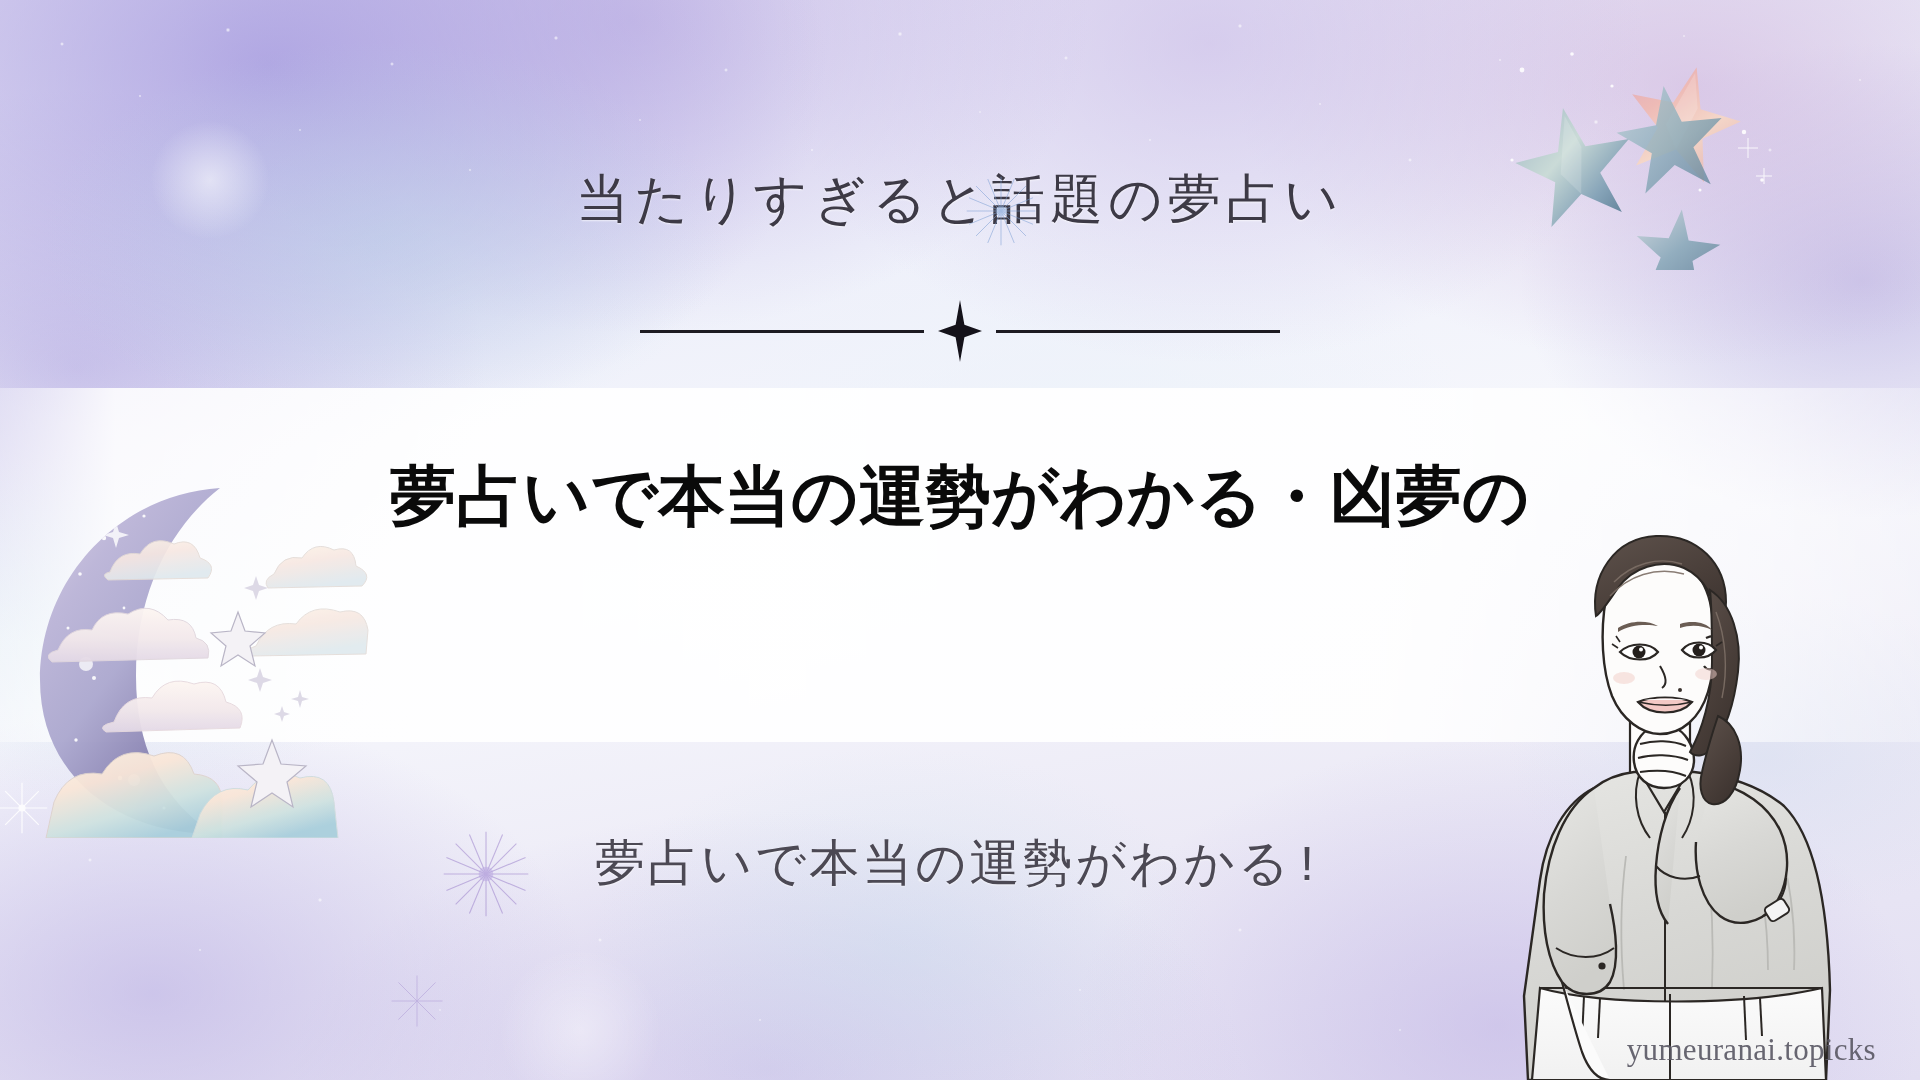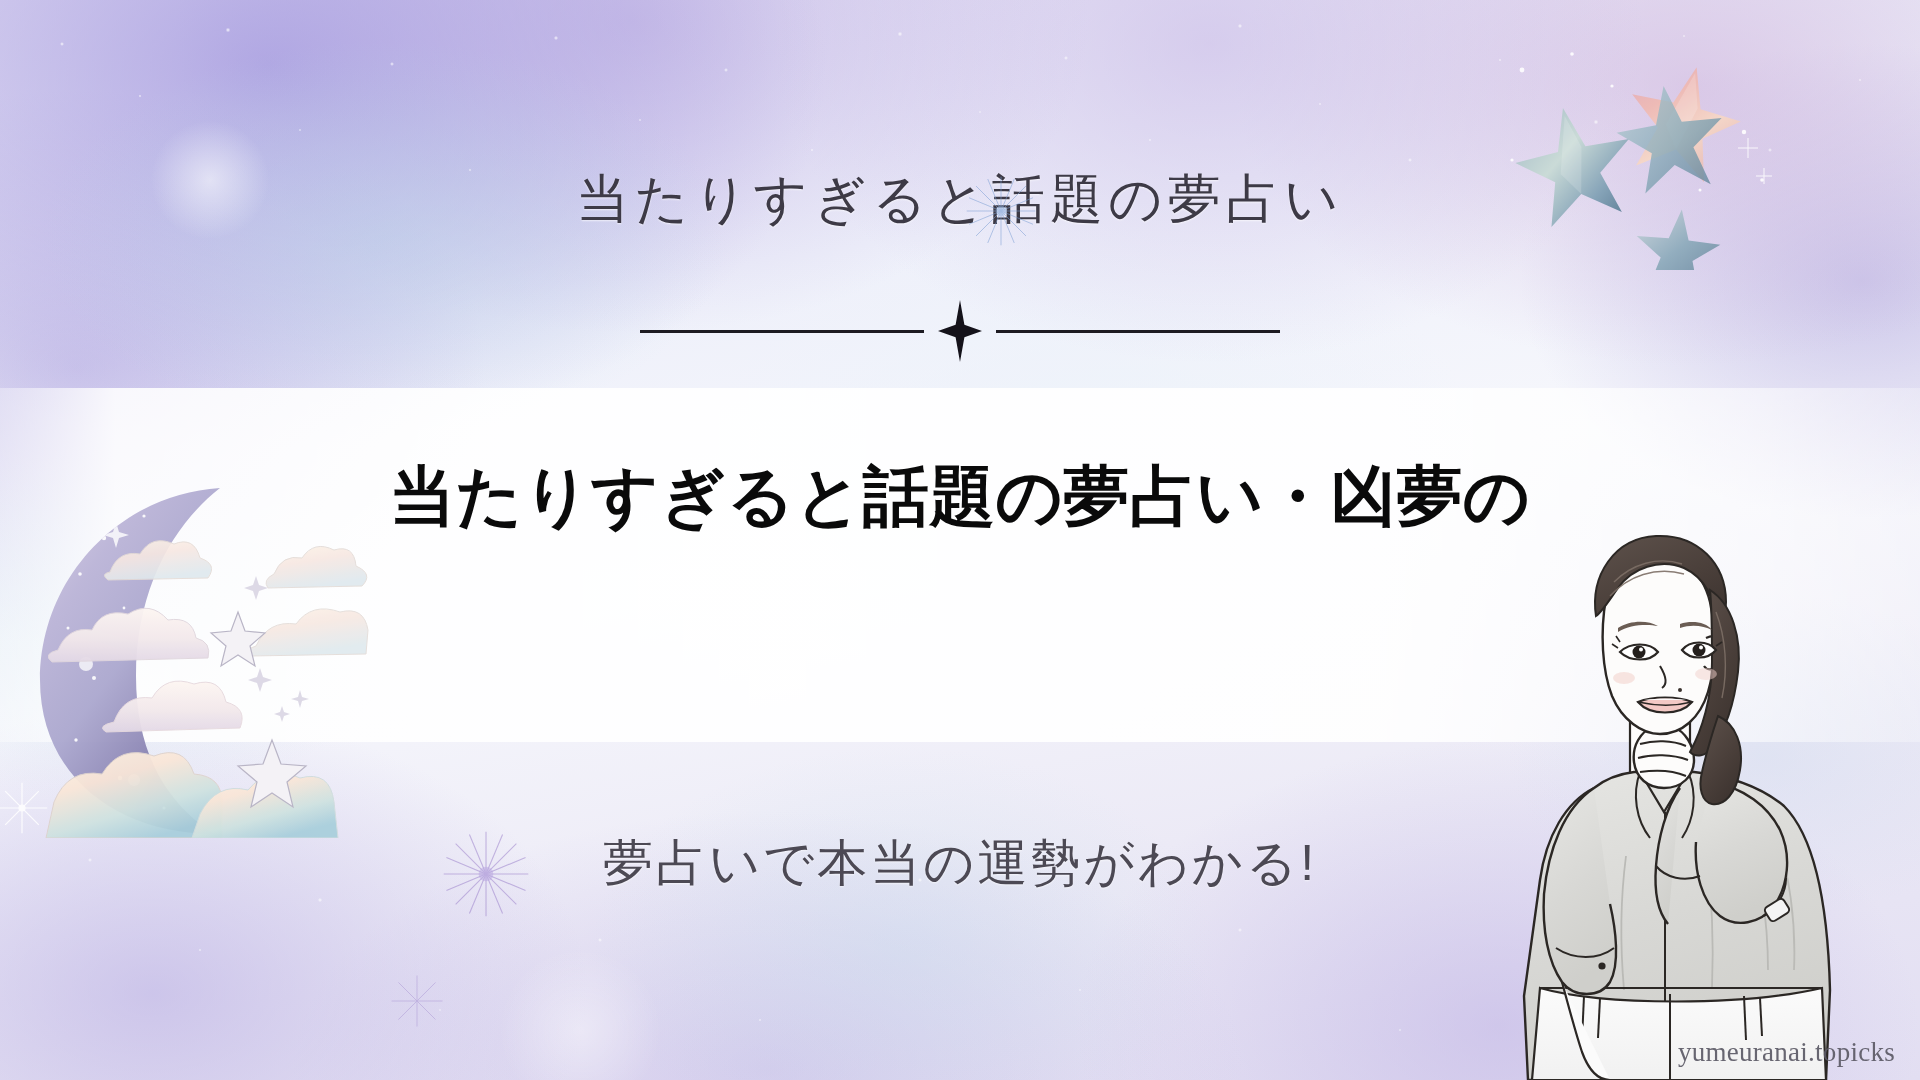--- a/index.html
+++ b/index.html
@@ -162,36 +162,36 @@
     z-index: 6;
   }
   .main-title .ln { display: block; white-space: nowrap; }
 
   
   .sub-title {
     position: absolute;
     left: 0; right: 0;
     top: 830px;
     text-align: center;
-    font-family: Liberation Sans, sans-serif;
+    font-family: Liberation Mono, monospace;
     font-size: 50px;
     letter-spacing: 0.06em;
     color: #4c4954;
     white-space: nowrap;
     text-shadow: 0 1px 2px rgba(255,255,255,0.6);
     z-index: 6;
   }
 
   
   .watermark {
     position: absolute;
-    right: 25px;
+    right: 44px;
     bottom: 12px;
     font-family: "Liberation Serif", "DejaVu Serif", serif;
-    font-size: 27px;
+    font-size: 31px;
     color: #5c5a66;
     opacity: 0.92;
     letter-spacing: 0.01em;
     z-index: 12;
   }
 
   
   .moon-art {
     position: absolute;
     left: 24px;
@@ -432,21 +432,21 @@
       <path d="M232,98 l3,9 9,3 -9,3 -3,9 -3,-9 -9,-3 9,-3 z"></path>
       <path d="M236,190 l3,9 9,3 -9,3 -3,9 -3,-9 -9,-3 9,-3 z"></path>
       <path d="M276,212 l2,7 7,2 -7,2 -2,7 -2,-7 -7,-2 7,-2 z"></path>
       <path d="M258,228 l2,6 6,2 -6,2 -2,6 -2,-6 -6,-2 6,-2 z"></path>
     </g>
   </svg>
 
   <div class="white-band-soft"></div>
 
   <div class="main-title">
-    <span class="ln">当たりすぎると話題の夢占い・凶夢の</span>
+    <span class="ln">夢占いで本当の運勢がわかる・凶夢の</span>
   </div>
 
   <div class="sub-title">夢占いで本当の運勢がわかる!</div>
 
   <svg class="woman-art" viewBox="0 0 470 560">
     <defs>
       <linearGradient id="blouseGrad" x1="0" y1="0" x2="0.3" y2="1">
         <stop offset="0%" stop-color="#e6e6e3"></stop>
         <stop offset="55%" stop-color="#d8d8d5"></stop>
         <stop offset="100%" stop-color="#cfcfcb"></stop>

